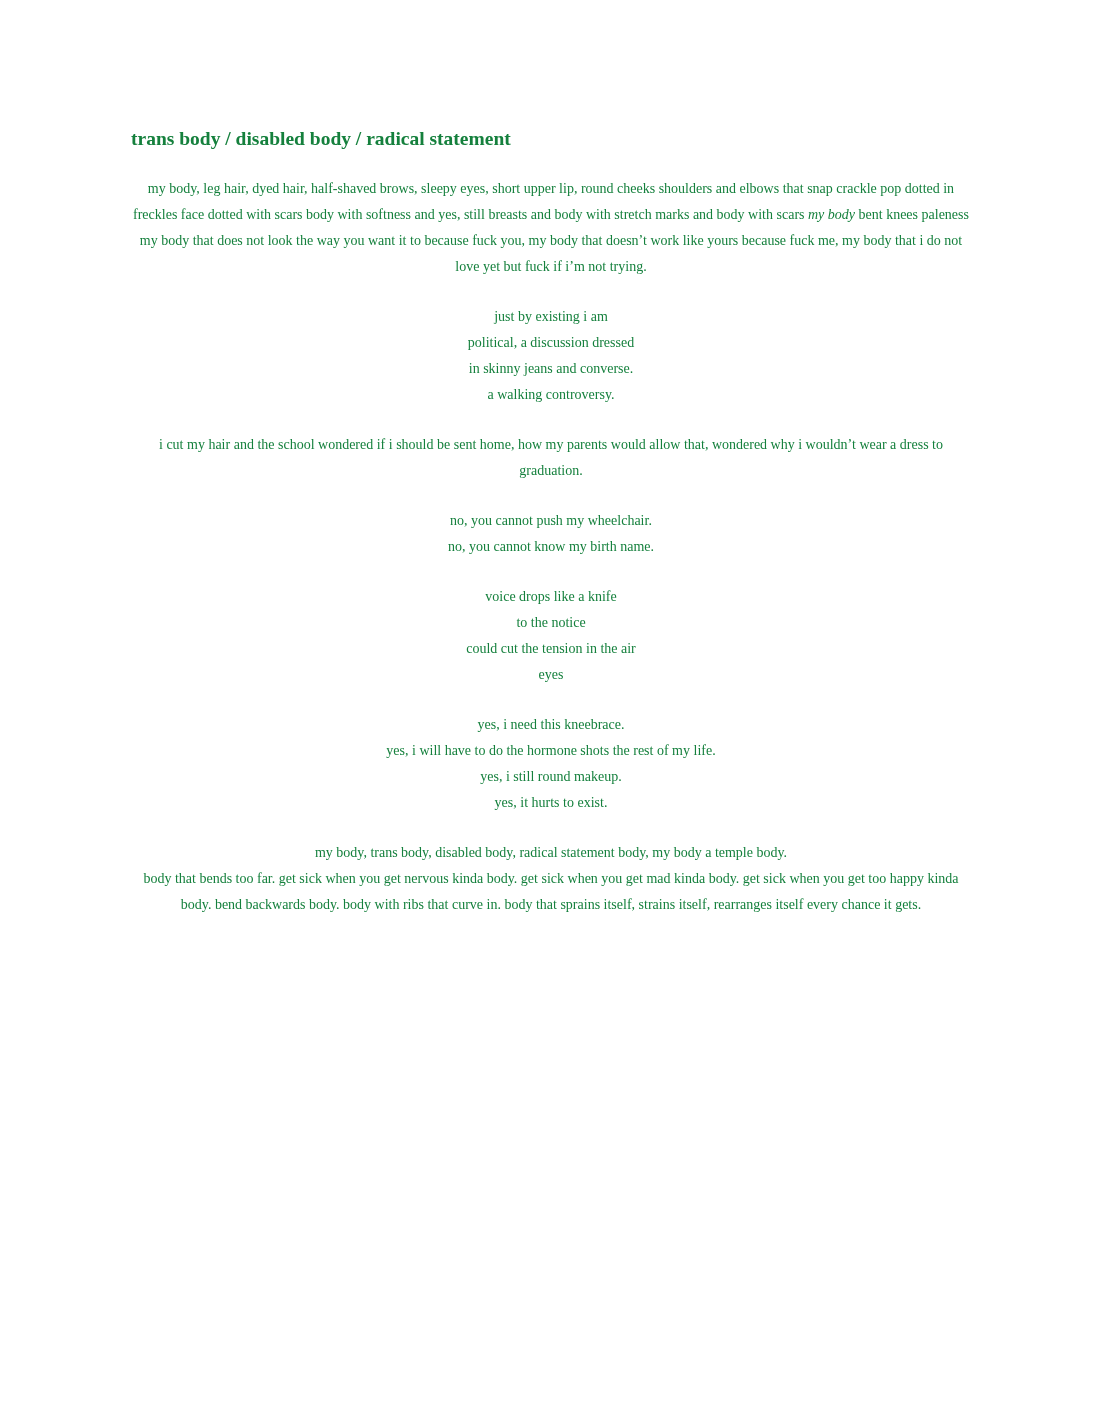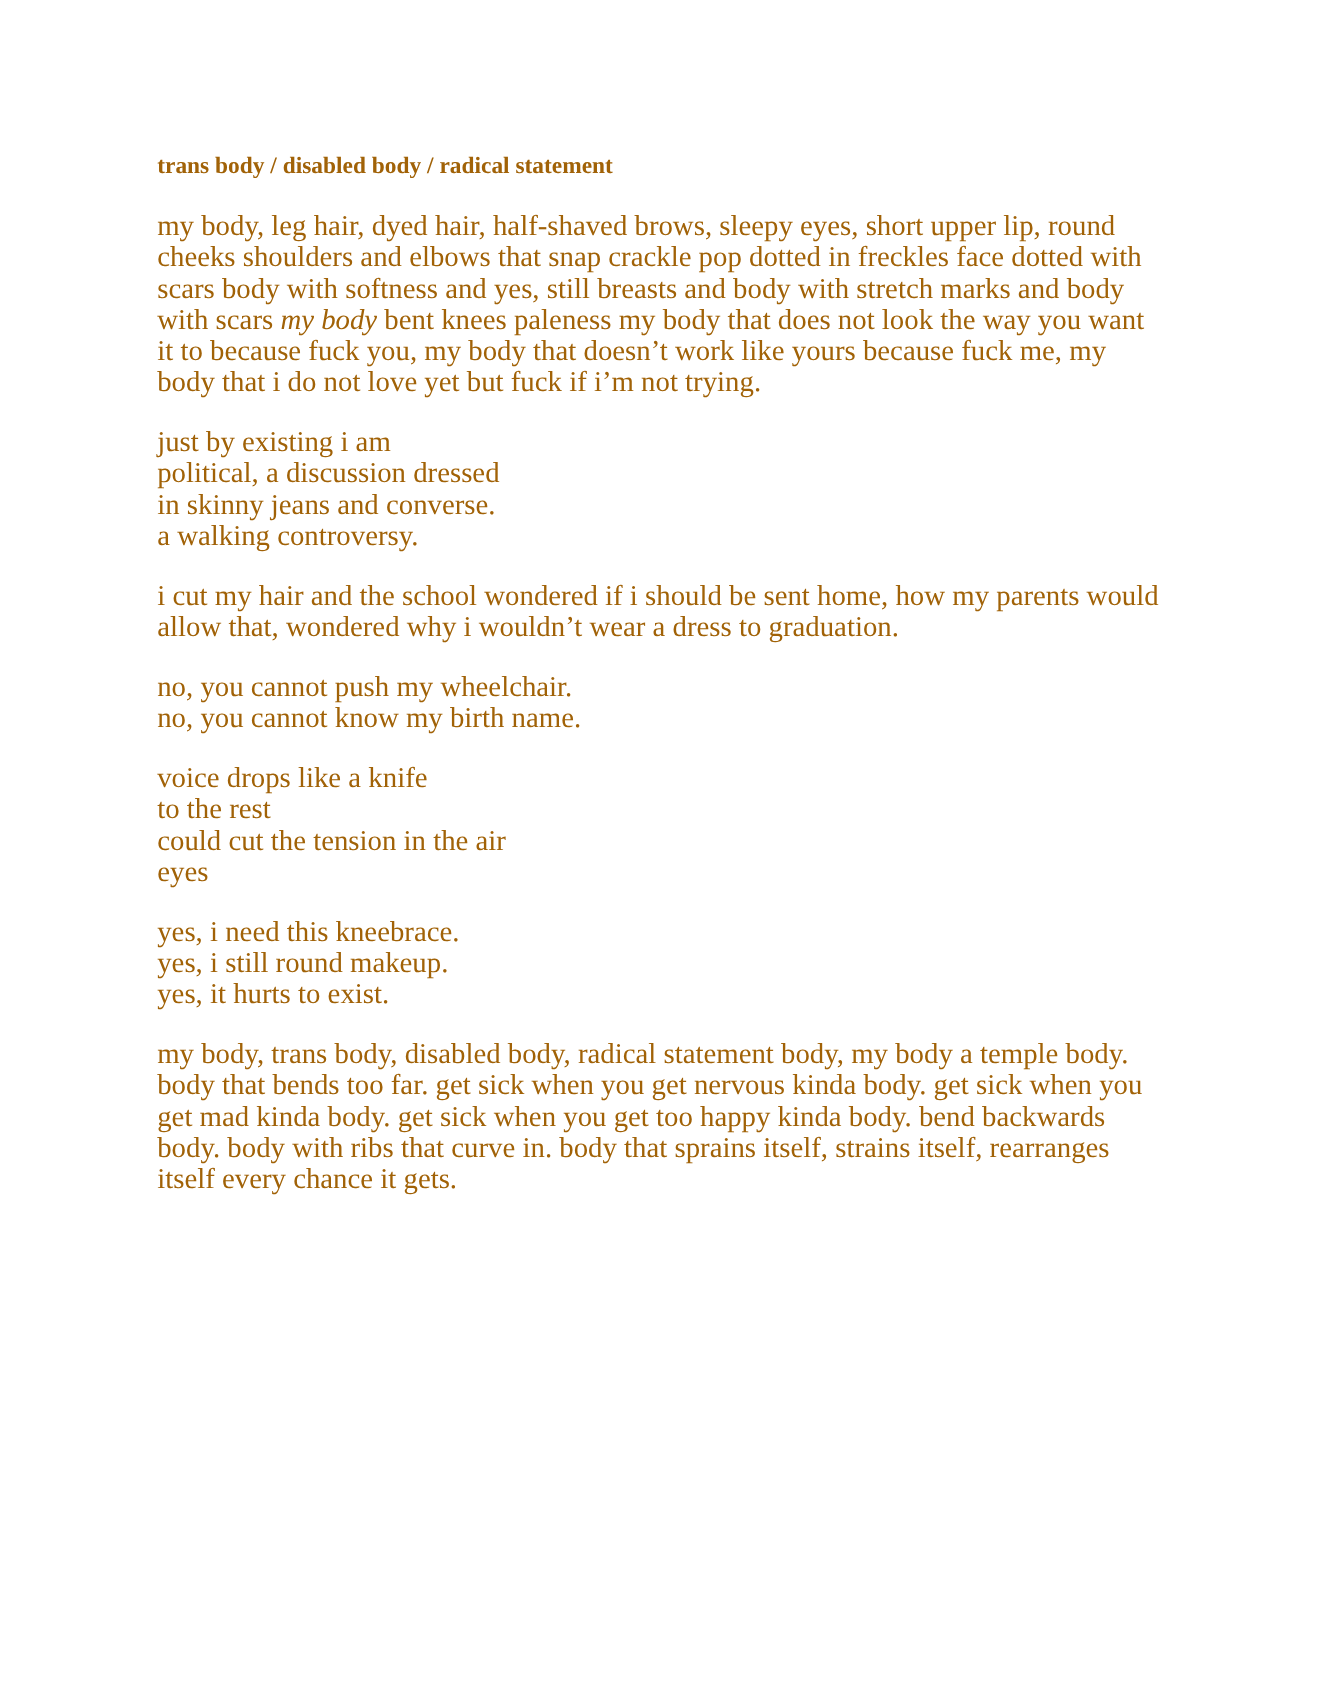--- a/index.html
+++ b/index.html
@@ -7,38 +7,39 @@
     padding: 0;
     background: #ffffff;
   }
   .page {
     position: relative;
     width: 1100px;
     height: 1423px;
     background: #ffffff;
     overflow: hidden;
     font-family: "Liberation Serif", "DejaVu Serif", serif;
-    color: #a16207;
+    color: #15803d;
   }
   .content {
     position: absolute;
     left: 131px;
     top: 126px;
     width: 840px;
   }
   .title {
     font-size: 19.5px;
     font-weight: bold;
     line-height: 26px;
     margin: 0 0 24px 0;
   }
   .stanza {
-    font-size: 24px;
+    font-size: 14px;
     line-height: 26px;
     margin: 0 0 24px 0;
+    text-align: center;
   }
   .stanza:last-child {
     margin-bottom: 0;
     margin-top: 20px;
   }
   .line {
     display: block;
   }
   .line em {
     font-style: italic;
@@ -62,26 +63,27 @@
         </p>
         <p class="stanza">
           <span class="line"><span>i cut my hair and the school wondered if i should be sent home, how my parents would allow that, wondered why i wouldn’t wear a dress to graduation.</span></span>
         </p>
         <p class="stanza">
           <span class="line"><span>no, you cannot push my wheelchair.</span></span>
           <span class="line"><span>no, you cannot know my birth name.</span></span>
         </p>
         <p class="stanza">
           <span class="line"><span>voice drops like a knife</span></span>
-          <span class="line"><span>to the rest</span></span>
+          <span class="line"><span>to the notice</span></span>
           <span class="line"><span>could cut the tension in the air</span></span>
           <span class="line"><span>eyes</span></span>
         </p>
         <p class="stanza">
           <span class="line"><span>yes, i need this kneebrace.</span></span>
+          <span class="line"><span>yes, i will have to do the hormone shots the rest of my life.</span></span>
           <span class="line"><span>yes, i still round makeup.</span></span>
           <span class="line"><span>yes, it hurts to exist.</span></span>
         </p>
         <p class="stanza">
           <span class="line"><span>my body, trans body, disabled body, radical statement body, my body a temple body.</span></span>
           <span class="line"><span>body that bends too far. get sick when you get nervous kinda body. get sick when you get mad kinda body. get sick when you get too happy kinda body. bend backwards body. body with ribs that curve in. body that sprains itself, strains itself, rearranges itself every chance it gets.</span></span>
         </p>
       </div>
   </div>
 </div>

